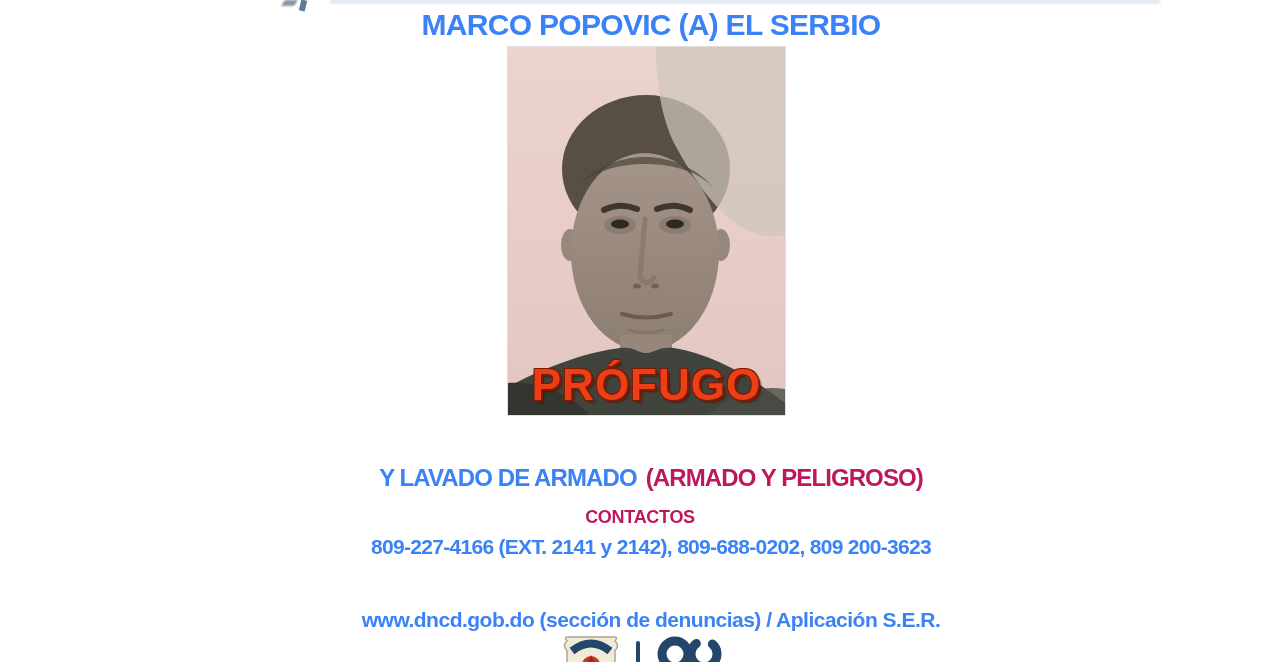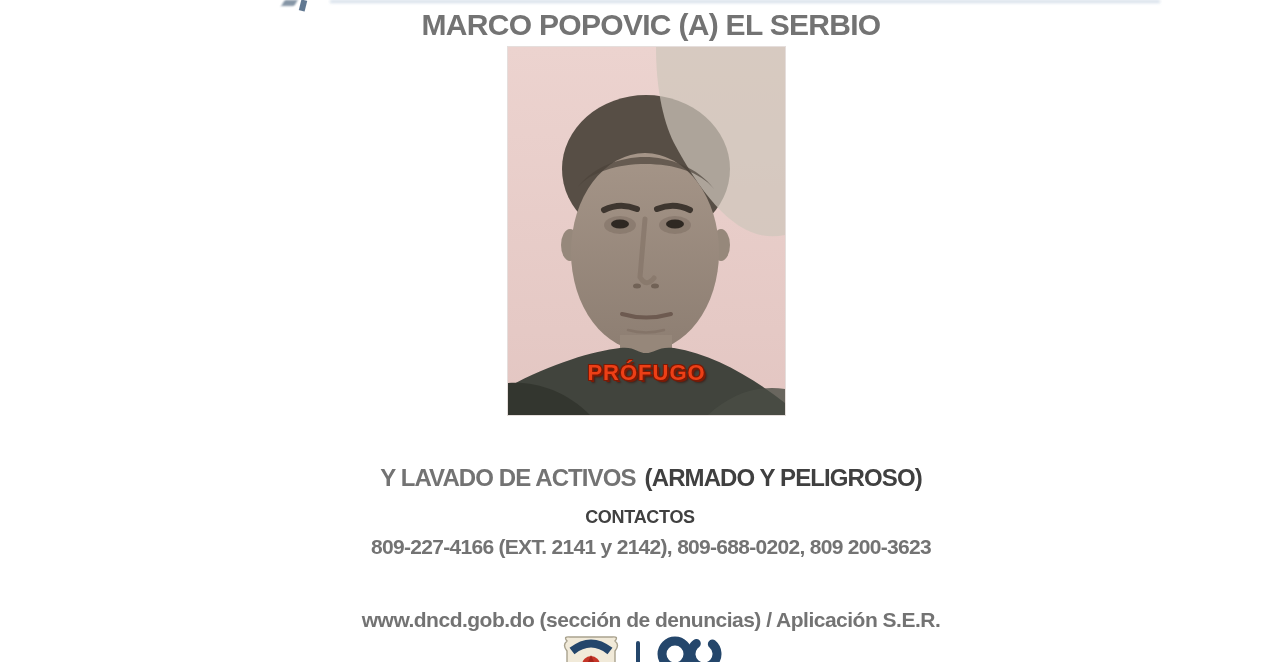--- a/index.html
+++ b/index.html
@@ -1,41 +1,41 @@
 <!DOCTYPE html>
 <html><head>
 <meta charset="utf-8">
 <style>
   html,body{margin:0;padding:0;background:#ffffff;}
   .poster{
     position:relative;width:1280px;height:662px;background:#ffffff;
     overflow:hidden;font-family:"Liberation Sans",sans-serif;font-weight:bold;
   }
   .txt{position:absolute;left:0;right:0;text-align:center;white-space:nowrap;}
-  .navy{color:#737373;padding-left:22px;}
-  .red{color:#404040;}
+  .navy{color:#3b82f6;padding-left:22px;}
+  .red{color:#be185d;}
 
   
   .top-smear{position:absolute;left:330px;top:0;width:830px;height:3px;
     background:#ccd8e5;filter:blur(1.5px);opacity:.85;}
   .top-mark{position:absolute;left:300px;top:0;width:6px;height:11px;
     background:#3c5878;transform:rotate(14deg);filter:blur(.6px);opacity:.8;}
   .top-mark2{position:absolute;left:283px;top:0;width:13px;height:6px;
     background:#35506b;transform:skewX(-30deg);filter:blur(1px);opacity:.6;}
 
   .title{top:8px;font-size:30px;letter-spacing:-0.7px;}
 
   .photo{
     position:absolute;left:508px;top:47px;width:277px;height:368px;
     overflow:hidden;box-shadow:0 0 0 1px rgba(180,160,155,.35);
   }
   .photo svg{display:block;}
   .stamp{
     position:absolute;left:0;right:0;top:313px;text-align:center;
-    font-size:22px;letter-spacing:1px;color:#ed3f16;
+    font-size:44px;letter-spacing:1px;color:#ed3f16;
     text-shadow:2px 2px 0 #7c1a05,-1px -1px 0 #7c1a05,1px -1px 0 #7c1a05,-1px 1px 0 #7c1a05,3px 3px 2px rgba(60,10,0,.55);
   }
 
   .stmt1{top:436px;font-size:24px;letter-spacing:-0.9px;}
   .stmt2{top:464px;font-size:24px;letter-spacing:-0.9px;}
   .stmt2 .part-red{margin-left:9px;}
 
   .contacts-heading{top:507px;font-size:18px;letter-spacing:-0.3px;}
   .contact-l1{top:535px;font-size:21px;letter-spacing:-0.7px;}
   .contact-l2{top:562px;font-size:21px;letter-spacing:-0.5px;}
@@ -100,21 +100,21 @@
 
       <rect x="112" y="288" width="52" height="46" fill="#96877a"></rect>
 
       <path d="M0,368 L0,340 C44,316 86,304 112,301 C126,299 130,306 138,306 C146,306 151,299 166,301 C204,307 244,330 277,356 L277,368 Z" fill="#41443d"></path>
       <path d="M0,368 L0,336 C28,334 58,344 82,368 Z" fill="#33362f"></path>
       <path d="M200,368 C225,345 252,338 277,342 L277,368 Z" fill="#4a4d45" opacity="0.8"></path>
     </svg>
     <div class="stamp">PRÓFUGO</div>
   </div>
 
-  <div class="txt stmt2"><span class="navy">Y LAVADO DE ACTIVOS</span><span class="red part-red">(ARMADO Y PELIGROSO)</span></div>
+  <div class="txt stmt2"><span class="navy">Y LAVADO DE ARMADO</span><span class="red part-red">(ARMADO Y PELIGROSO)</span></div>
 
   <div class="txt red contacts-heading">CONTACTOS</div>
   <div class="txt navy contact-l1">809-227-4166 (EXT. 2141 y 2142), 809-688-0202, 809 200-3623</div>
   <div class="txt navy contact-l3">www.dncd.gob.do (sección de denuncias) / Aplicación S.E.R.</div>
 
   <div class="footer">
     <svg class="shield" width="58" height="46" viewBox="0 0 58 46">
       <path d="M5,7 Q1,2 8,3 L50,3 Q57,2 53,7 Q58,11 53,17 L53,30 Q53,41 29,45 Q5,41 5,30 L5,17 Q0,11 5,7 Z" fill="#f1ead9" stroke="#a9a28e" stroke-width="1.4"></path>
       <path d="M10,17 Q29,2 48,17" stroke="#24466b" stroke-width="8" fill="none"></path>
       <circle cx="29" cy="31" r="9" fill="#c63527"></circle>

